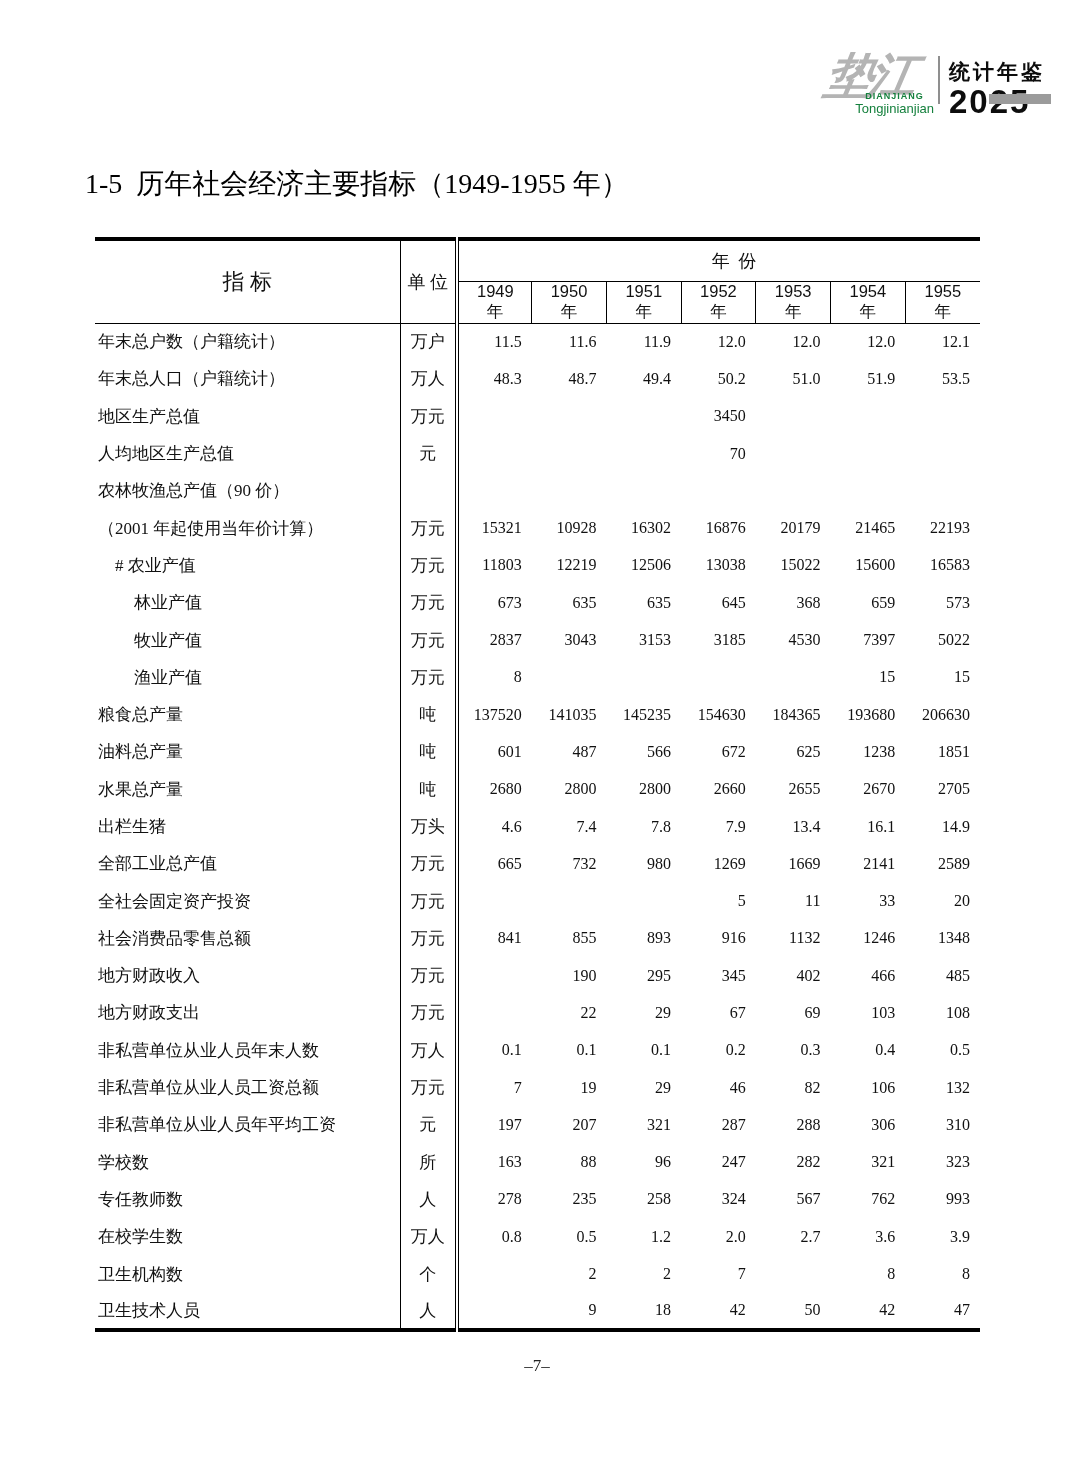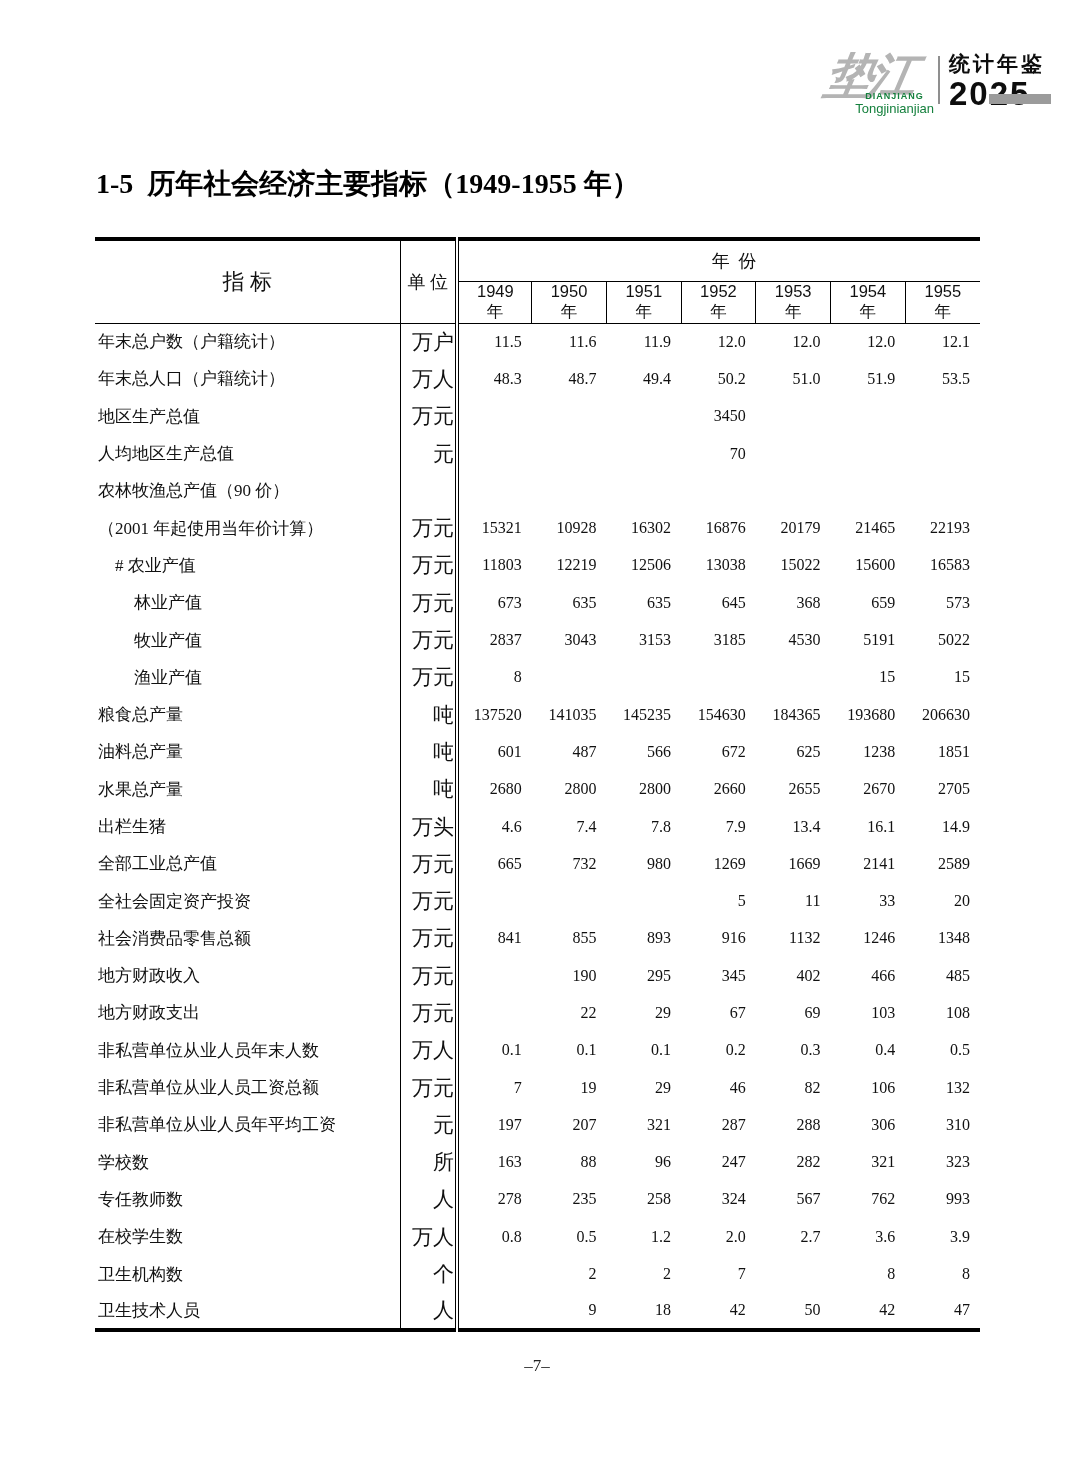--- a/index.html
+++ b/index.html
@@ -18,56 +18,56 @@
   .calli-wrap { position:relative; width:100px; height:62px; }
   .calli {
     font-size:48px; line-height:1; font-style:italic; font-weight:bold;
     color:#b4b4b4; letter-spacing:-5px; transform:skewX(-10deg);
     display:inline-block; user-select:none;
   }
   .roman { position:absolute; bottom:-2px; right:-8px; text-align:center; line-height:1.1; color:#15803d; }
   .roman-l1 { font-family:"Liberation Sans",sans-serif; font-weight:bold; font-size:9px; letter-spacing:1px; display:block; }
   .roman-l2 { font-family:Liberation Sans, sans-serif; font-size:13px; display:block; }
   .logo-divider { width:2px; height:48px; background:#8f8f8f; margin:4px 9px 0 12px; }
-  .yearbook { display:flex; flex-direction:column; margin-top:0; }
+  .yearbook { display:flex; flex-direction:column; margin-top:8px; }
   .yb-label {
     font-family:"Liberation Sans",sans-serif; font-weight:bold;
     font-size:21px; letter-spacing:3px; line-height:1.15; color:#0d0d0d;
   }
   .yb-year {
     font-family:"Liberation Sans",sans-serif; font-weight:bold;
     font-size:33px; line-height:0.95; letter-spacing:2px; color:#0d0d0d; margin-top:2px;
   }
   .gray-bar { position:absolute; top:94px; left:989px; width:62px; height:10px; background:#9b9b9b; }
 
   
   .page-title {
-    position:absolute; left:96px; top:146px;
-    font-size:28px; font-weight:bold; white-space:pre; color:#000;
+    position:absolute; left:85px; top:146px;
+    font-size:28px; font-weight:normal; white-space:pre; color:#000;
   }
 
   
   table.tbl {
     position:absolute; left:95px; top:237px; width:885px;
     border-collapse:collapse; table-layout:fixed;
     border-top:4px solid #000; border-bottom:4px solid #000;
   }
   .tbl th { font-weight:normal; }
   .th-ind  { border-right:1.5px solid #000; border-bottom:1.5px solid #000; font-size:22px; text-align:center; }
   .th-unit { border-right:4px double #000; border-bottom:1.5px solid #000; font-size:18px; text-align:center; }
   .th-years { height:42px; border-bottom:1.5px solid #000; font-size:18px; text-align:center; letter-spacing:2px;padding-left:32px; }
   .th-year {
     height:28px; border-left:1.5px solid #000; border-bottom:1.5px solid #000;
     font-family:"Liberation Sans","DejaVu Sans",sans-serif;
     font-size:16.5px; text-align:center; font-weight:normal; padding:0 18px;
   }
   .th-year.first { border-left:none; }
   tbody td { height:37.3px; vertical-align:middle; }
   .td-ind  { border-right:1.5px solid #000; text-align:left; padding-left:3px; font-size:17px; }
-  .td-unit { border-right:4px double #000; text-align:right; font-size:21px;margin-left:36px; }
+  .td-unit { border-right:4px double #000; text-align:center; font-size:17px;margin-left:36px; }
   .td-num  { text-align:right; padding-right:10px; font-size:16px; }
   .indent-1 { padding-left:20px; }
   .indent-2 { padding-left:39px; }
 
   
   .footer {
     position:absolute; top:1356px; left:0; width:1074px;
     text-align:center; font-size:17px; color:#222;
   }
 </style>
@@ -212,21 +212,21 @@
           <td class="td-num">573</td>
         </tr>
         <tr>
       <td class="td-ind indent-2">牧业产值</td>
       <td class="td-unit">万元</td>
     <td class="td-num">2837</td>
           <td class="td-num">3043</td>
           <td class="td-num">3153</td>
           <td class="td-num">3185</td>
           <td class="td-num">4530</td>
-          <td class="td-num">5191</td>
+          <td class="td-num">7397</td>
           <td class="td-num">5022</td>
         </tr>
         <tr>
       <td class="td-ind indent-2">渔业产值</td>
       <td class="td-unit">万元</td>
     <td class="td-num">8</td>
           <td class="td-num"></td>
           <td class="td-num"></td>
           <td class="td-num"></td>
           <td class="td-num"></td>

